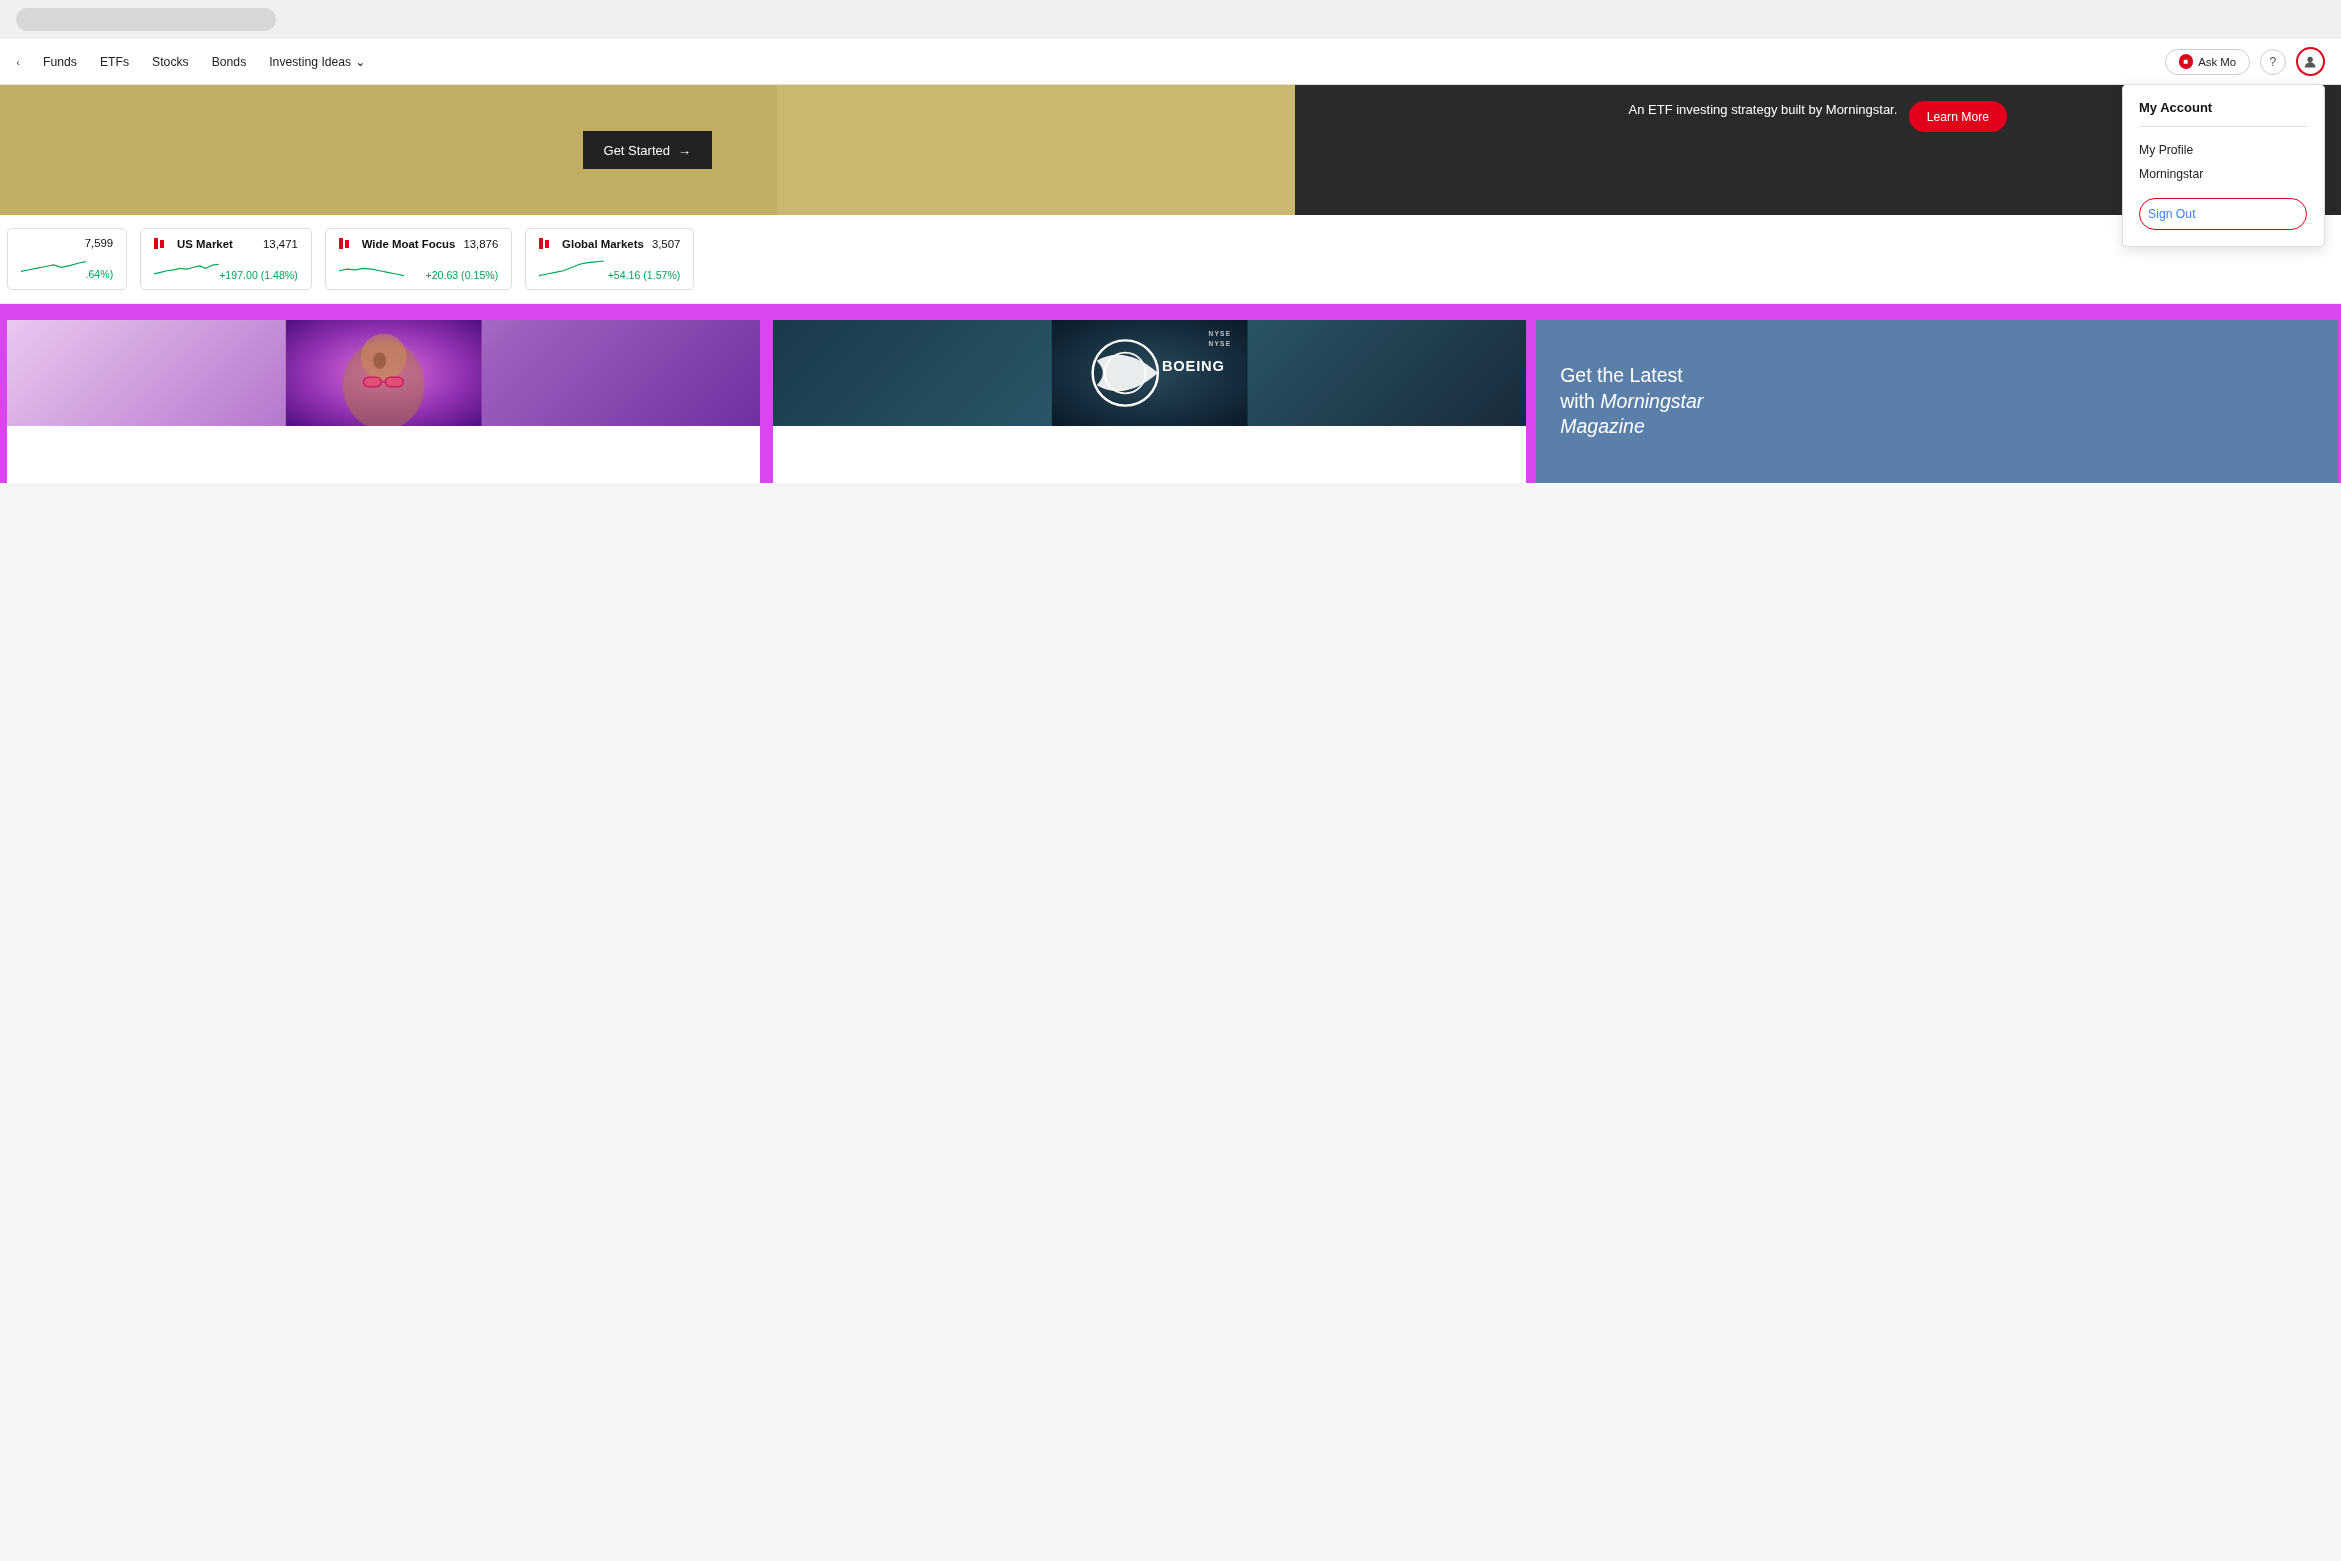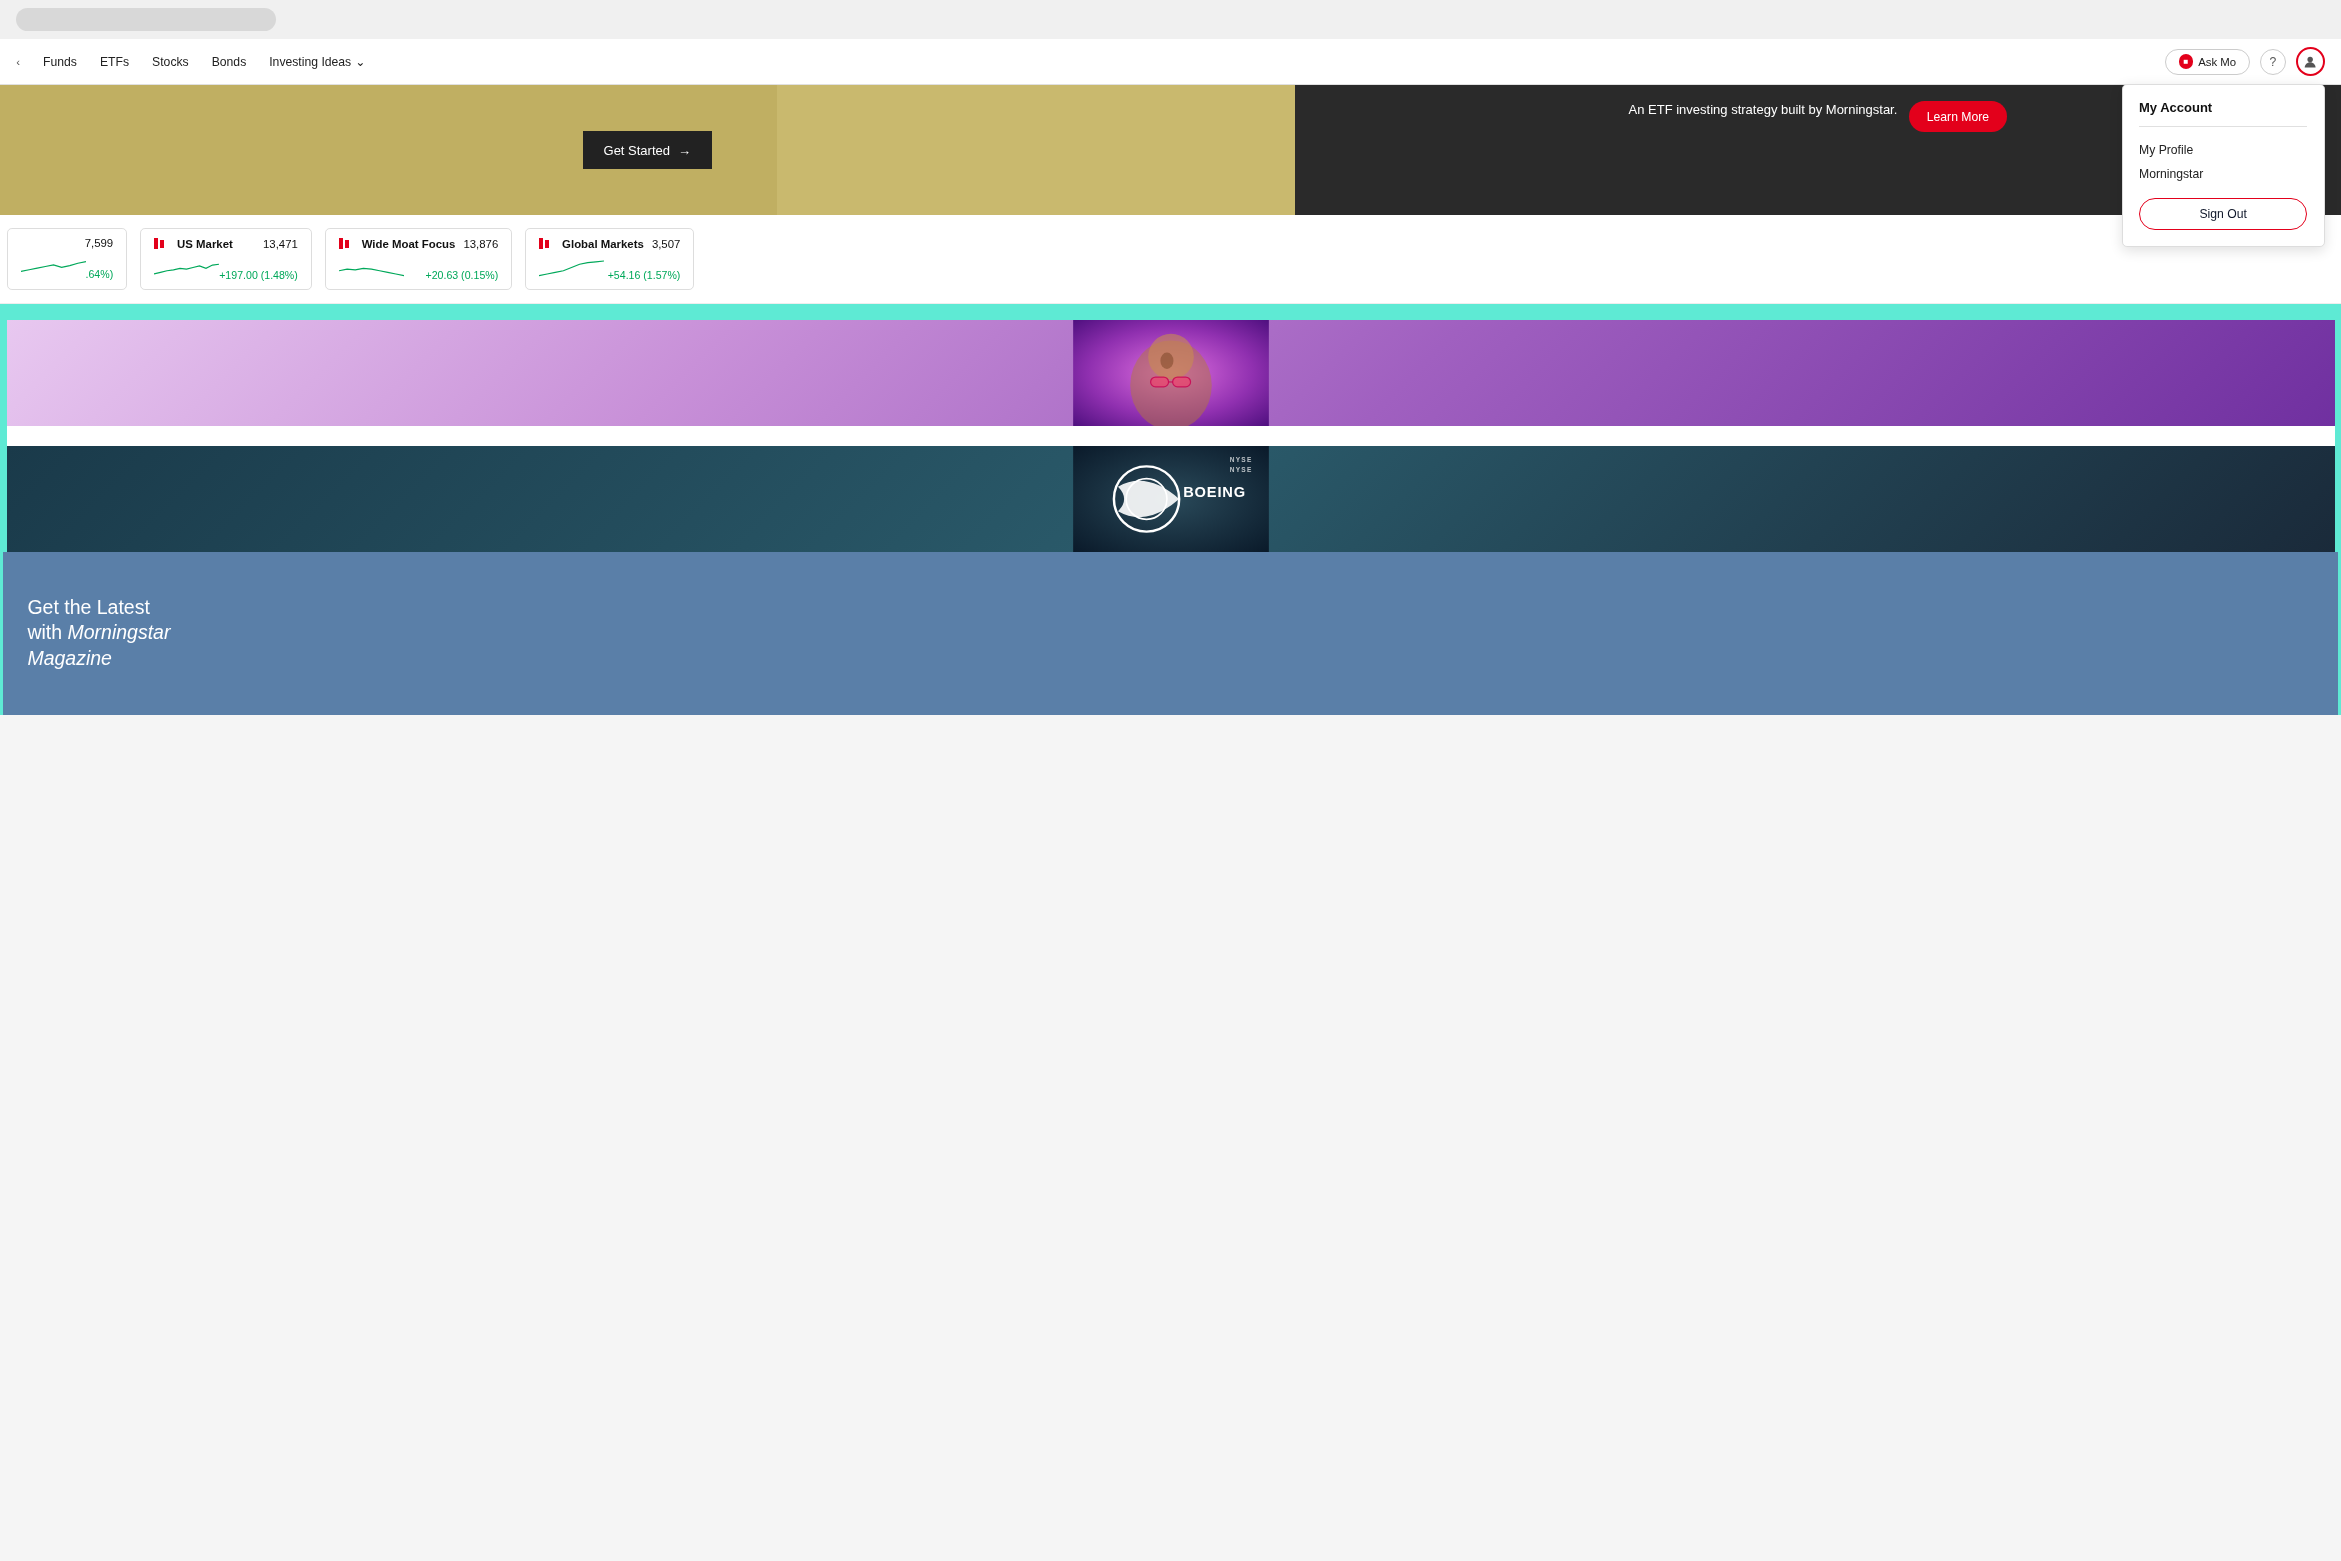--- a/index.html
+++ b/index.html
@@ -145,24 +145,24 @@
       display: block;
     }
     .signout-btn {
       display: block;
       width: 100%;
       margin-top: 11.4px;
       padding: 8.1px;
       border: 1.6px solid #e3001b;
       border-radius: 19.5px;
       background: #fff;
-      color: #0f172a;
+      color: #3b82f6;
       font-size: 12.2px;
       cursor: pointer;
-      text-align: center;
+      text-align: left;
     }
 
     
     .promo-area {
       display: flex;
       gap: 0;
       height: 130px;
       overflow: hidden;
     }
     .promo-left {
@@ -291,22 +291,21 @@
     .mini-chart {
       width: 65px;
       height: 23px;
     }
 
     
     .content-row {
       display: flex;
       gap: 0;
       padding: 16.3px 0 0 0;
-      background: #5eead4;
-      flex-direction: column;
+      background: #d946ef;
     }
     .content-card {
       flex: 1;
       background: #fff;
       margin: 0 6.5px;
       overflow: hidden;
     }
     .content-card-body {
       padding: 9.8px 11.4px;
     }

